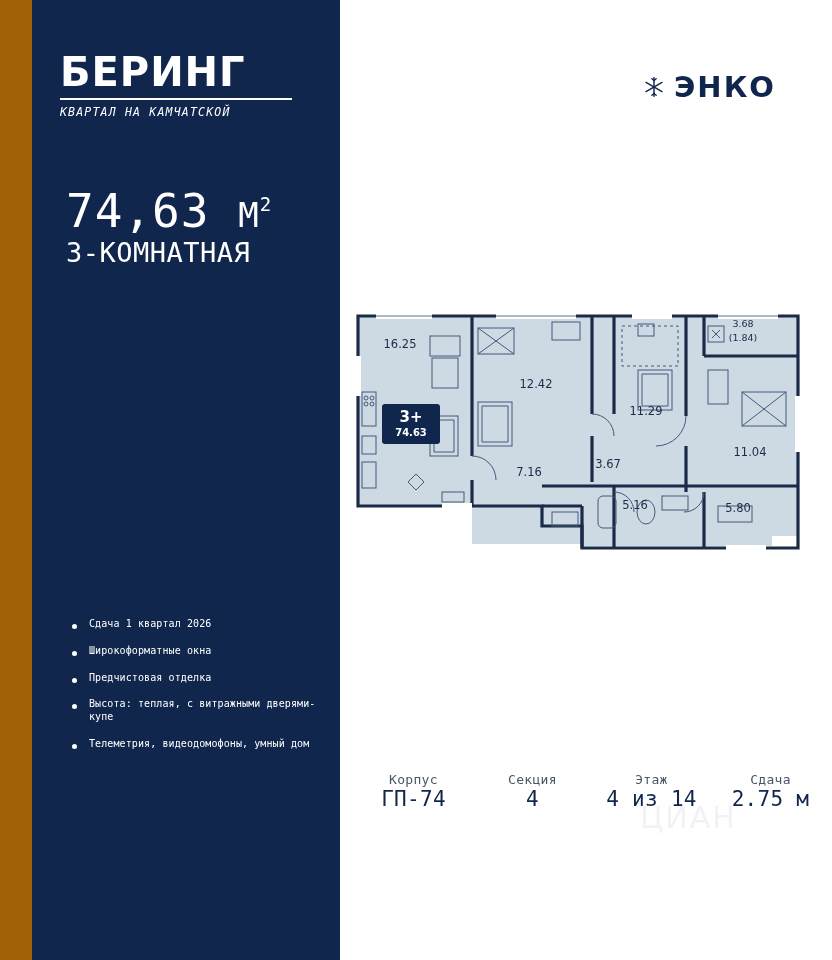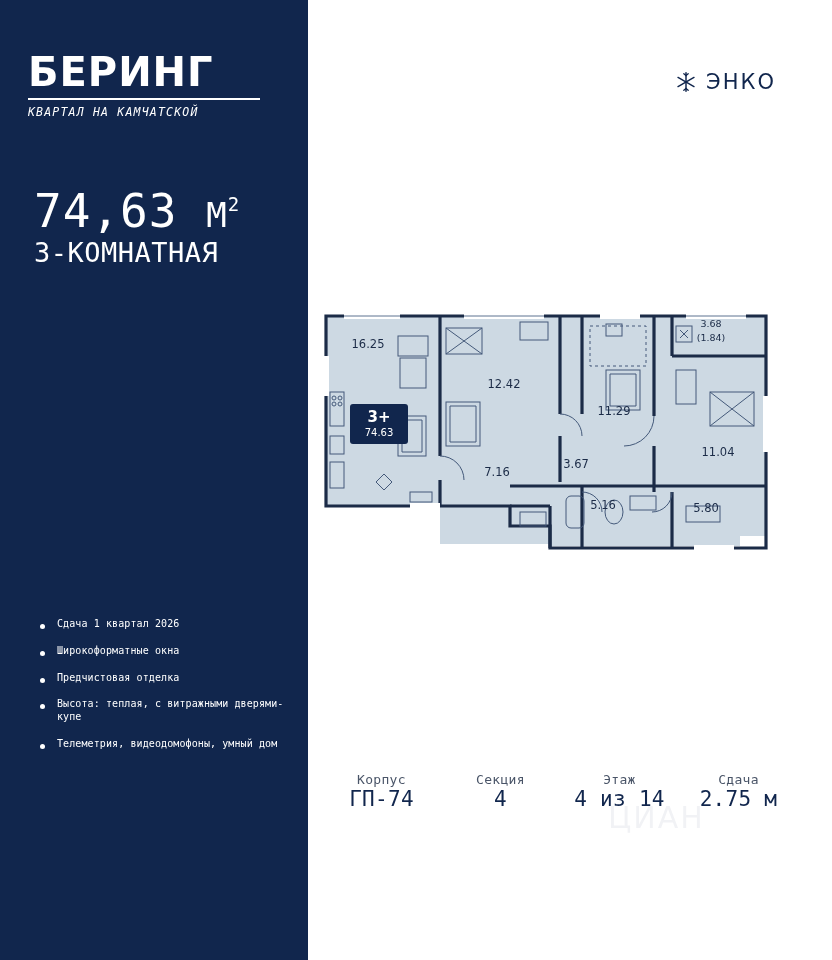--- a/index.html
+++ b/index.html
@@ -6,22 +6,23 @@
   html, body { margin: 0; padding: 0; }
   body {
     width: 832px; height: 960px;
     background: #ffffff;
     font-family: "DejaVu Sans Mono", monospace;
     overflow: hidden;
   }
   .page {
     position: relative;
     width: 832px; height: 960px;
-    background: #eab308;
+    background: #a16207;
     display: flex;
+    padding-left: 32px;
   }
 
   
   .sidebar {
     width: 308px; height: 960px;
     background: #11264d;
     position: relative;
     flex: 0 0 308px;
     color: #ffffff;
   }
@@ -111,22 +112,22 @@
   .logo-enko {
     position: absolute;
     right: 56px; top: 70px;
     display: flex;
     align-items: center;
     gap: 9px;
   }
   .logo-mark { width: 22px; height: 22px; display: block; }
   .logo-text {
     font-family: "DejaVu Sans", sans-serif;
-    font-weight: normal;
-    font-size: 21px;
+    font-weight: bold;
+    font-size: 29px;
     letter-spacing: 2px;
     color: #11264d;
   }
 
   
   .plan-wrap {
     position: absolute;
     left: 6px; top: 296px;
     width: 470px; height: 270px;
   }
@@ -139,21 +140,21 @@
     background: #11264d;
     color: #ffffff;
     border-radius: 3px;
     display: flex;
     flex-direction: column;
     align-items: center;
     justify-content: center;
     font-family: "DejaVu Sans", sans-serif;
   }
   .badge-top { font-size: 15px; font-weight: bold; line-height: 1; }
-  .badge-bot { font-size: 10px; font-weight: normal; margin-top: 3px; line-height: 1; }
+  .badge-bot { font-size: 10px; font-weight: bold; margin-top: 3px; line-height: 1; }
 
   
   .specs {
     position: absolute;
     left: 14px; top: 772px;
     width: 476px;
     display: flex;
     justify-content: flex-start;
     text-align: center;
   }

